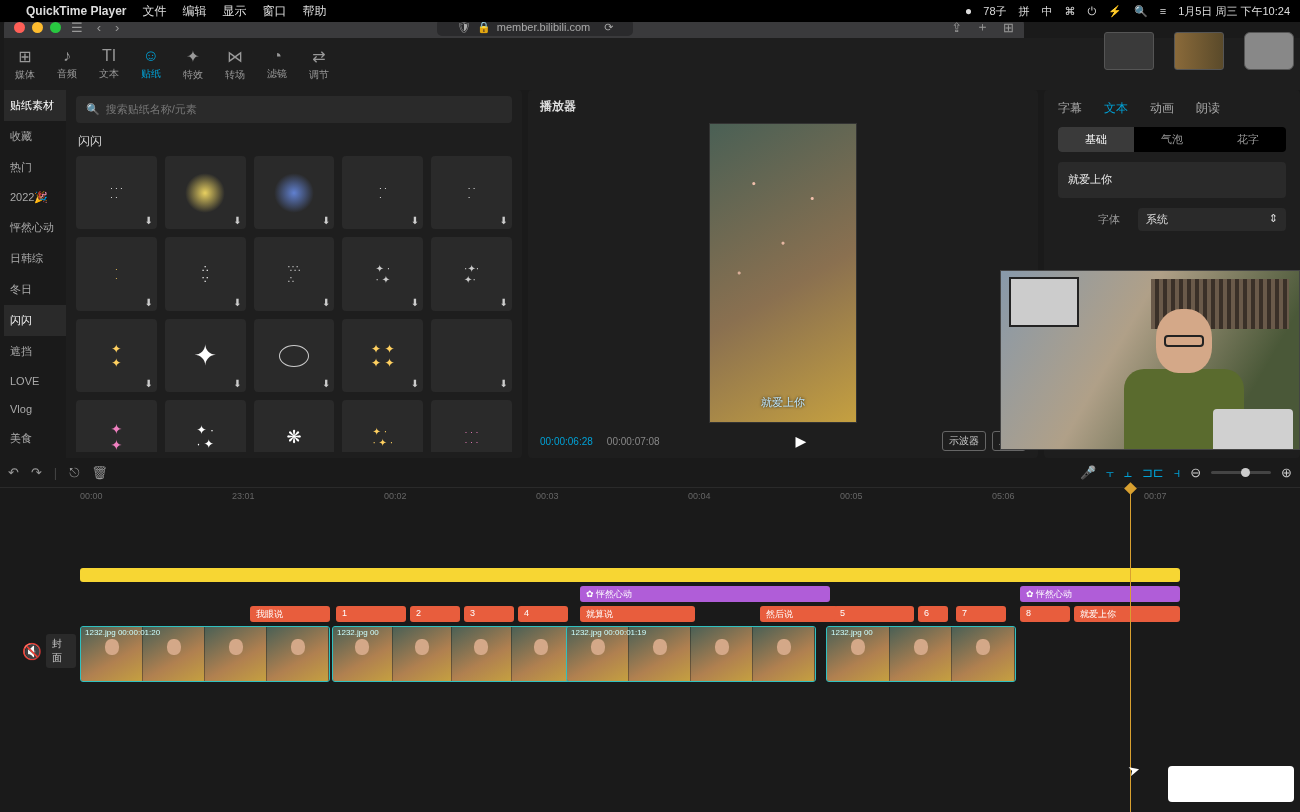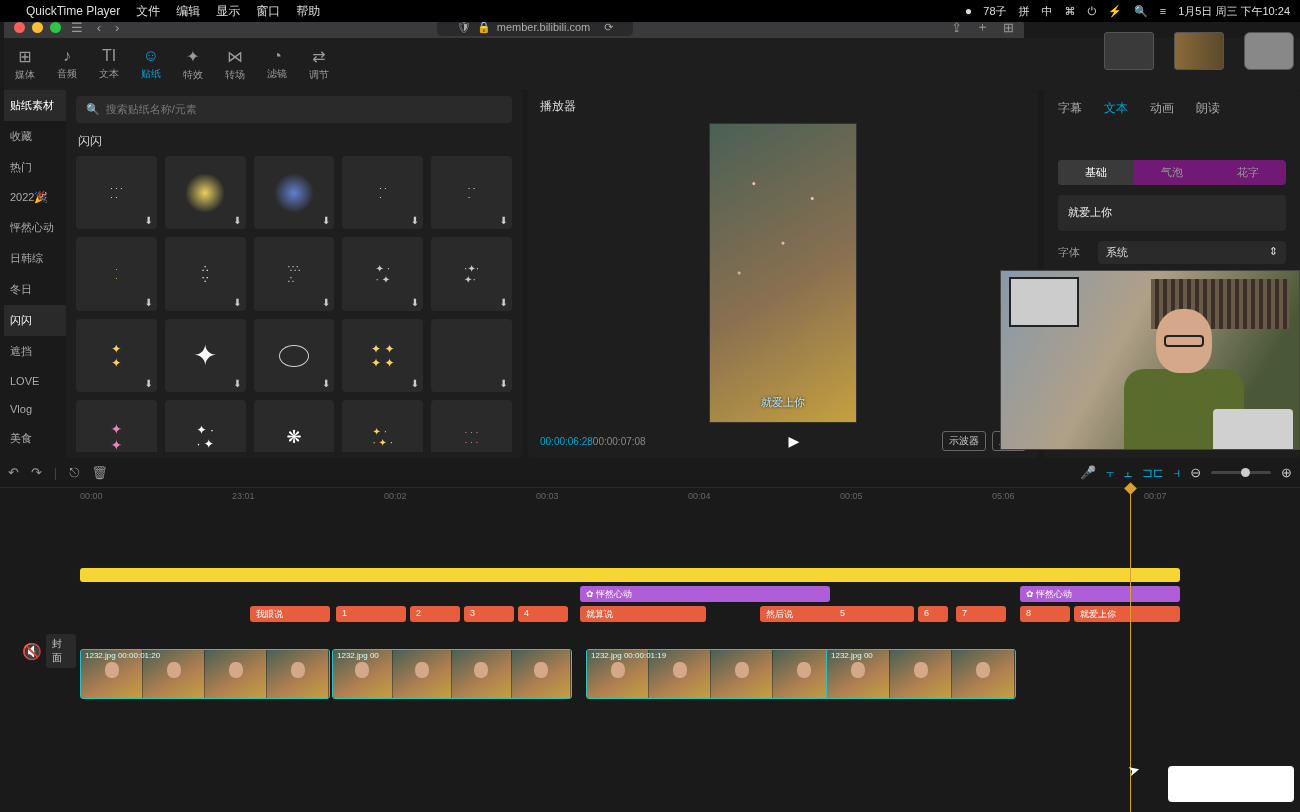--- a/index.html
+++ b/index.html
@@ -33,40 +33,40 @@
 .cat-item { padding: 8px 6px; font-size: 11px; color: #aaa; text-align: left; cursor: pointer; }
 .cat-item.active { color: #fff; background: #2a2a2a; }
 .sticker-area { flex: 1; padding: 6px 10px; display: flex; flex-direction: column; }
 .search-bar { background: #2a2a2a; border-radius: 4px; padding: 6px 10px; color: #777; font-size: 11px; display: flex; gap: 6px; align-items: center; }
 .sticker-title { font-size: 12px; color: #ddd; padding: 10px 2px 6px; }
 .sticker-grid { display: grid; grid-template-columns: repeat(5, 1fr); gap: 8px; overflow: hidden; }
 .sticker { background: #2a2a2a; border-radius: 4px; aspect-ratio: 1.1/1; position: relative; display: flex; align-items: center; justify-content: center; font-size: 20px; }
 .sticker .dl { position: absolute; right: 4px; bottom: 3px; font-size: 10px; color: #ccc; }
 
 .center-panel { width: 510px; background: #1e1e1e; border-radius: 4px; display: flex; flex-direction: column; }
-.center-header { padding: 8px 12px; font-size: 12px; color: #ddd; }
+.center-header { padding: 8px 12px; font-size: 12px; color: #ddd; font-weight: bold; }
 .preview-area { flex: 1; display: flex; align-items: center; justify-content: center; position: relative; }
 .preview-canvas { width: 148px; height: 300px; background: linear-gradient(150deg,#4a6055 0%,#8a7050 55%,#c5a040 100%); position: relative; border: 1px solid #333; }
 .preview-canvas .sparkle-dots { position:absolute; inset:0; background: radial-gradient(circle at 30% 20%, rgba(255,200,180,.9) 1px, transparent 2px), radial-gradient(circle at 70% 25%, rgba(255,200,180,.9) 1px, transparent 2px), radial-gradient(circle at 50% 40%, rgba(255,200,180,.8) 1px, transparent 2px), radial-gradient(circle at 20% 50%, rgba(255,200,180,.7) 1px, transparent 2px); }
 .preview-subtitle { position: absolute; bottom: 12px; left: 0; right: 0; text-align: center; font-size: 11px; color: #bfe7ff; text-shadow: 0 0 3px #000; }
-.preview-controls { display: flex; align-items: center; padding: 8px 12px; font-size: 10px; color: #00a1d6; }
+.preview-controls { display: flex; align-items: center; padding: 8px 12px; font-size: 10px; color: #00a1d6; gap: 14px; }
 .preview-controls .play { flex: 1; text-align: center; color: #fff; font-size: 14px; }
 .preview-controls .right-btns { display: flex; gap: 6px; }
 .preview-controls .btn { border: 1px solid #666; padding: 2px 6px; border-radius: 3px; font-size: 10px; color: #ccc; }
 
 .right-panel { flex: 1; background: #1e1e1e; border-radius: 4px; padding: 10px 14px; display: flex; flex-direction: column; gap: 10px; font-size: 11px; }
 .right-tabs { display: flex; gap: 22px; font-size: 12px; }
 .right-tabs span { color: #aaa; cursor: pointer; }
 .right-tabs span.active { color: #00a1d6; }
-.subtabs { display: flex; background: #701a75; border-radius: 4px; overflow: hidden; margin-top: 33px; }
+.subtabs { display: flex; background: #000000; border-radius: 4px; overflow: hidden; }
 .subtabs span { flex: 1; text-align: center; padding: 5px; color: #999; font-size: 11px; cursor: pointer; }
 .subtabs span.active { background: #3a3a3a; color: #fff; }
 .text-content { background: #2a2a2a; border-radius: 4px; padding: 10px; color: #eee; min-height: 36px; }
 .prop-row { display: flex; align-items: center; gap: 10px; }
-.prop-row label { width: 30px; color: #999; }
+.prop-row label { width: 30px; color: #999; margin-left: 40px; }
 .prop-select { flex: 1; background: #2a2a2a; border-radius: 4px; padding: 4px 8px; color: #ddd; display: flex; justify-content: space-between; }
 .style-btns { display: flex; gap: 6px; }
 .style-btns span { width: 24px; height: 22px; background: #2a2a2a; border-radius: 3px; display: flex; align-items: center; justify-content: center; color: #ccc; font-weight: bold; font-size: 11px; }
 
 
 .webcam-overlay { position: absolute; top: 270px; right: 0; width: 300px; height: 180px; background: linear-gradient(120deg,#8899aa 0%,#b0a088 40%,#4a5838 80%); z-index: 200; border: 1px solid #444; }
 .webcam-overlay .shelf { position:absolute; top:8px; right:10px; left:150px; height:50px; background:repeating-linear-gradient(90deg,#6a5a4a 0 4px,#3a3028 4px 8px); }
 .webcam-overlay .screen-reflect { position:absolute; left:8px; top:6px; width:70px; height:50px; background:#ccc; border:2px solid #222; }
 .webcam-overlay .person { position:absolute; right:55px; bottom:0; width:120px; height:140px; }
 .webcam-overlay .head { width:56px; height:64px; background:#d4a888; border-radius:45% 45% 40% 40%; margin:0 auto; position:relative; }
@@ -90,21 +90,21 @@
 .tracks { flex: 1; position: relative; margin-left: 22px; }
 .track-row { position: relative; height: 20px; margin: 4px 0 4px 58px; }
 .track-row.tall { height: 50px; }
 .track-label-area { position:absolute; left:-58px; top:0; bottom:0; width:54px; display:flex; align-items:center; justify-content:center; gap:4px; }
 .track-label-btn { background:#2a2a2a; padding:3px 6px; border-radius:3px; font-size:10px; color:#ccc; }
 
 .clip { position: absolute; height: 100%; border-radius: 3px; font-size: 9px; color: #fff; padding: 2px 6px; overflow: hidden; white-space: nowrap; }
 .clip.yellow { background: #f7d633; }
 .clip.purple { background: #b05dd8; }
 .clip.orange { background: #e85d3d; }
-.video-clip { height: 50px; background: #1a8a8a; border-radius: 3px; border: 1px solid #30c0c0; display: flex; overflow: hidden; position: relative; margin-top: 23px; }
+.video-clip { height: 56px; background: #1a8a8a; border-radius: 3px; border: 1px solid #30c0c0; display: flex; overflow: hidden; position: relative; }
 .video-clip .thumb { flex:1; min-width:40px; background: linear-gradient(150deg,#4a6055 0%,#b08050 60%,#c5a040 100%); border-right:1px solid rgba(0,0,0,.3); position:relative; }
 .video-clip .thumb::after { content:''; position:absolute; top:12px; left:50%; transform:translateX(-50%); width:14px; height:16px; background:#d4a888; border-radius:45%; }
 .video-clip .top-label { position:absolute; top:1px; left:4px; font-size:8px; color:#cff; z-index:2; }
 .audio-clip { position:absolute; height:44px; background:#1a5aa8; border-radius:3px; overflow:hidden; }
 .audio-clip .label { font-size:9px; color:#fff; padding:2px 4px; background:rgba(0,0,0,.2); }
 .audio-clip .wave { height:30px; background: repeating-linear-gradient(90deg, #5ab0ff 0 1px, #2a7acc 1px 3px); position:relative; }
 .audio-clip .wave::before { content:''; position:absolute; inset:0; background: linear-gradient(180deg, transparent 40%, #1a5aa8 50%, transparent 60%); }
 .audio-clip .dots { position:absolute; bottom:4px; left:0; right:0; height:6px; background: repeating-linear-gradient(90deg, transparent 0 40px, #ffd633 40px 44px); }
 
 .playhead { position: absolute; top: 0; bottom: 0; width: 1px; background: #d8a030; z-index: 50; }
@@ -116,21 +116,21 @@
 
 .white-box { position:absolute; bottom:10px; right:6px; width:126px; height:36px; background:#fff; border-radius:4px; z-index:300; }
 .cursor { position:absolute; bottom:34px; right:160px; color:#fff; font-size:14px; z-index:301; transform:rotate(-15deg); }
 </style>
 </head>
 <body>
 
 <div class="mac-menubar">
   <div class="left">
     <span class="apple-logo"></span>
-    <span style="font-weight:400">QuickTime Player</span>
+    <span style="font-weight:700">QuickTime Player</span>
     <span>文件</span>
     <span>编辑</span>
     <span>显示</span>
     <span>窗口</span>
     <span>帮助</span>
   </div>
   <div class="right">
     <span>⏺</span>
     <span>78子</span>
     <span>拼</span>
@@ -415,21 +415,21 @@
       <div class="clip purple" style="left:500px;width:250px"><span>✿ 怦然心动</span></div>
       <div class="clip purple" style="left:940px;width:160px"><span>✿ 怦然心动</span></div>
     </div>
 
     <div class="track-row" style="height:16px" id="orange-track">
         <div class="clip orange" style="left: 170px; width: 80px;">我眼说</div>
         <div class="clip orange" style="left: 256px; width: 70px;">1</div>
         <div class="clip orange" style="left: 330px; width: 50px;">2</div>
         <div class="clip orange" style="left: 384px; width: 50px;">3</div>
         <div class="clip orange" style="left: 438px; width: 50px;">4</div>
-        <div class="clip orange" style="left: 500px; width: 126px;">就算说</div>
+        <div class="clip orange" style="left: 500px; width: 115px;">就算说</div>
         <div class="clip orange" style="left: 680px; width: 78px;">然后说</div>
         <div class="clip orange" style="left: 754px; width: 80px;">5</div>
         <div class="clip orange" style="left: 838px; width: 30px;">6</div>
         <div class="clip orange" style="left: 876px; width: 50px;">7</div>
         <div class="clip orange" style="left: 940px; width: 50px;">8</div>
         <div class="clip orange" style="left: 994px; width: 106px;">就爱上你</div>
       </div>
 
     <div class="track-row tall">
       <div class="track-label-area">
@@ -443,21 +443,21 @@
           <div class="thumb"></div>
           <div class="thumb"></div>
       </div>
       <div class="video-clip" style="position:absolute;left:252px;width:240px">
         <div class="top-label">1232.jpg  00</div>
         <div class="thumb"></div>
           <div class="thumb"></div>
           <div class="thumb"></div>
           <div class="thumb"></div>
       </div>
-      <div class="video-clip" style="position:absolute;left:506px;width:250px">
+      <div class="video-clip" style="position:absolute;left:486px;width:250px">
         <div class="top-label">1232.jpg  00:00:01:19</div>
         <div class="thumb"></div>
           <div class="thumb"></div>
           <div class="thumb"></div>
           <div class="thumb"></div>
       </div>
       <div class="video-clip" style="position:absolute;left:746px;width:190px">
         <div class="top-label">1232.jpg  00</div>
         <div class="thumb"></div>
           <div class="thumb"></div>

